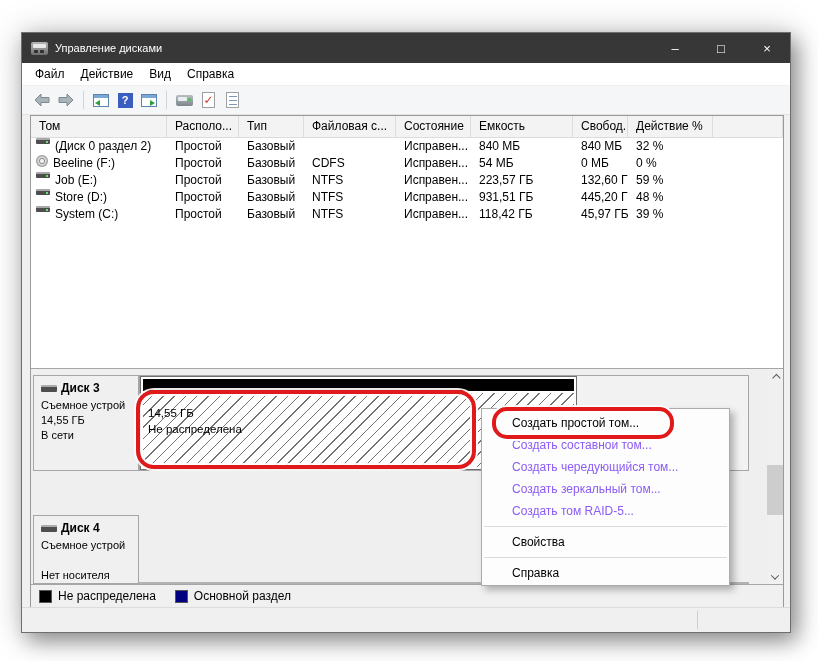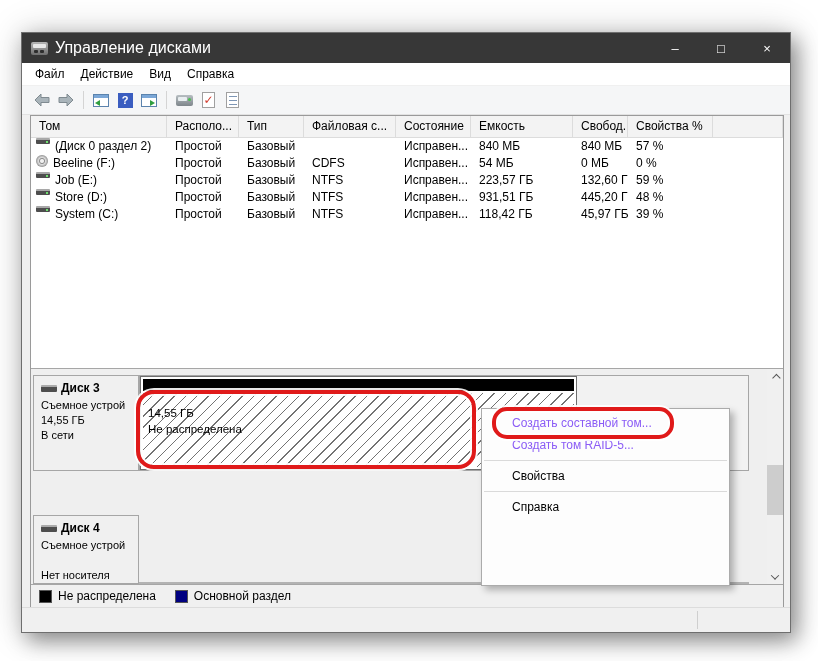--- a/index.html
+++ b/index.html
@@ -14,21 +14,21 @@
 
   
   .titlebar { position:absolute; left:0; top:0; right:0; height:30px; background:#373737;
               display:flex; align-items:center; color:#fff; }
   .app-icon { width:17px; height:13px; margin:0 7px 0 9px; position:relative;
               background:linear-gradient(#b5b5b5,#6f6f6f); border-radius:2px; }
   .app-icon::before { content:""; position:absolute; left:2px; top:2px; width:13px; height:4px;
               background:#e8e8e8; border-radius:1px; }
   .app-icon::after { content:""; position:absolute; left:3px; bottom:2px; width:4px; height:3px;
               background:#2e2e2e; border-radius:1px; box-shadow:6px 0 0 #2e2e2e; }
-  .title-text { font-size:16px; }
+  .title-text { font-size:11px; }
   .caption-btns { margin-left:auto; display:flex; height:30px; }
   .caption-btn { width:46px; height:30px; display:flex; align-items:center; justify-content:center;
                  font-size:13px; color:#fff; }
 
   
   .menubar { position:absolute; left:0; top:30px; right:0; height:23px; background:#ffffff;
              display:flex; align-items:center; padding-left:5px; border-bottom:1px solid #f0f0f0; }
   .menubar-item { padding:0 8px; line-height:22px; }
 
   
@@ -192,36 +192,36 @@
 
       <div class="listview">
         <div class="lv-header">
           <div>Том</div>
           <div>Располо...</div>
           <div>Тип</div>
           <div>Файловая с...</div>
           <div>Состояние</div>
           <div>Емкость</div>
           <div>Свобод...</div>
-          <div>Свойства %</div>
+          <div>Действие %</div>
           <div></div>
         </div>
 
         <div class="lv-row">
           <div class="vol-cell">
               <span class="drive-ic"></span>
               <span>(Диск 0 раздел 2)</span>
             </div>
           <div>Простой</div>
           <div>Базовый</div>
           <div></div>
           <div>Исправен...</div>
           <div>840 МБ</div>
           <div>840 МБ</div>
-          <div>57 %</div>
+          <div>32 %</div>
           <div></div>
         </div>
         <div class="lv-row">
           <div class="vol-cell">
               <span class="cd-ic"></span>
               <span>Beeline (F:)</span>
             </div>
           <div>Простой</div>
           <div>Базовый</div>
           <div>CDFS</div>
@@ -330,21 +330,24 @@
         <span>Основной раздел</span>
       </div>
     </div>
 
     <div class="statusbar">
       <div class="sb-div"></div>
     </div>
   </div>
 
   <div id="ctxmenu">
+    <div class="cm-item">Создать простой том...</div>
     <div class="cm-item disabled">Создать составной том...</div>
+    <div class="cm-item disabled">Создать чередующийся том...</div>
+    <div class="cm-item disabled">Создать зеркальный том...</div>
     <div class="cm-item disabled">Создать том RAID-5...</div>
     <div class="cm-sep"></div>
     <div class="cm-item">Свойства</div>
     <div class="cm-sep"></div>
     <div class="cm-item">Справка</div>
   </div>
 
   <div class="annot" id="annot-partition"></div>
   <div class="annot" id="annot-menu"></div>
 </div>

